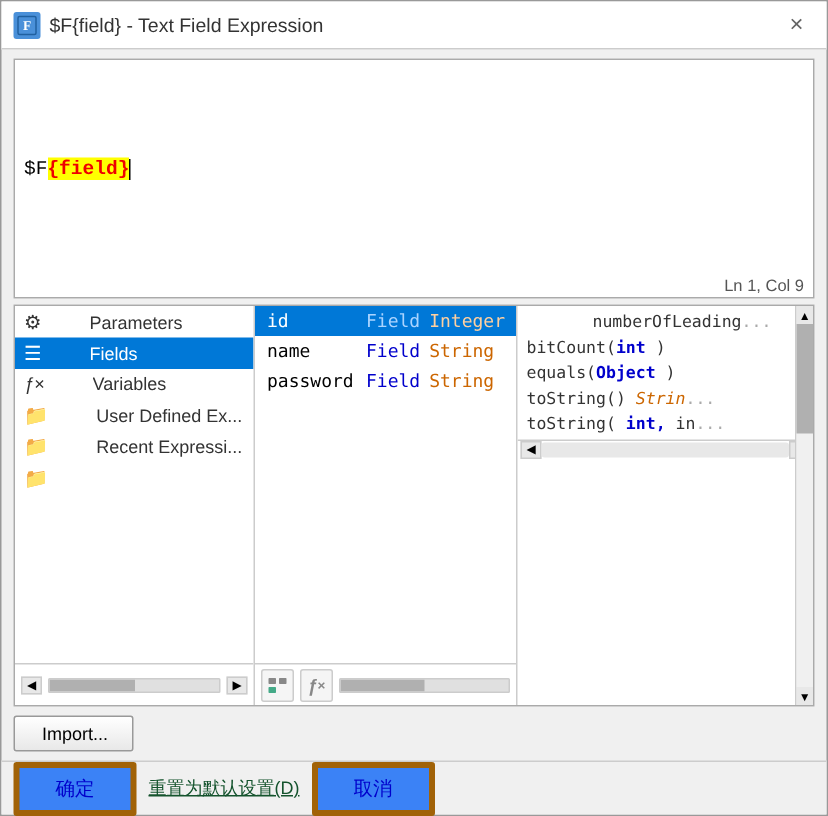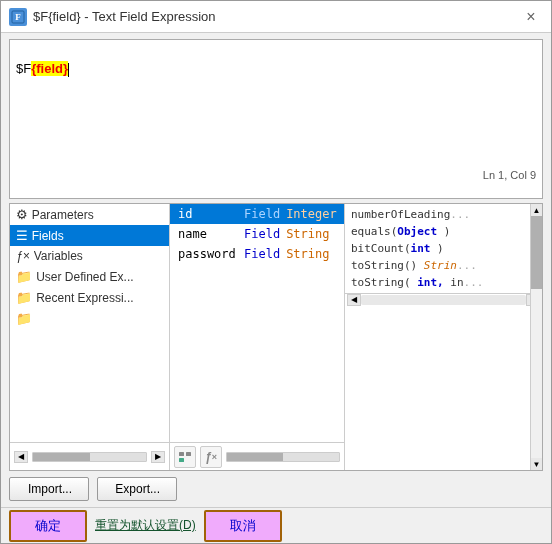--- a/index.html
+++ b/index.html
@@ -65,38 +65,39 @@
     .editor-area {
       background: #fff;
       border: 1px solid #aaa;
       margin: 6px 8px 0 8px;
       flex: 0 0 160px;
       position: relative;
       overflow: hidden;
     }
     .editor-content {
       padding: 20px 6px;
-      font-family: Liberation Sans, sans-serif;
+      font-family: Liberation Mono, monospace;
       font-size: 13px;
       line-height: 1.4;
+      margin-top: 44px;
     }
     .expr-dollar { color: #000; }
     .expr-brace { background: #ffff00; color: #e00; font-weight: bold; }
     .cursor-line {
       display: inline-block;
       width: 1px;
       height: 14px;
       background: #000;
       vertical-align: middle;
       animation: blink 1s step-end infinite;
     }
     @keyframes blink { 50% { opacity: 0; } }
     .status-bar {
       position: absolute;
-      bottom: 16px;
+      bottom: 0;
       right: 4px;
       font-size: 11px;
       color: #555;
       padding: 1px 2px;
     }
     .lower-panel {
       display: flex;
       flex: 1;
       margin: 4px 8px 0 8px;
       border: 1px solid #aaa;
@@ -122,20 +123,21 @@
     }
     .tree-item.selected { background: #0078d7; color: #fff; }
     .tree-item .item-icon {
       margin-right: 4px;
       font-size: 13px;
       flex-shrink: 0;
     }
     .tree-item-label {
       overflow: hidden;
       text-overflow: ellipsis;
+      margin-left: 28px;
     }
     .tree-scroll-area {
       flex: 1;
       overflow: hidden;
     }
     .tree-bottom {
       border-top: 1px solid #ccc;
       display: flex;
       align-items: center;
       padding: 3px 4px;
@@ -284,22 +286,22 @@
       display: flex;
       align-items: center;
       padding: 4px 8px;
       border-top: 1px solid #ccc;
       gap: 4px;
       height: 36px;
       background: #f0f0f0;
     }
     .footer-btn {
       padding: 5px 24px;
-      border: 2px solid #a16207;
-      background: #f0abfc;
+      border: 4px solid #a16207;
+      background: #3b82f6;
       color: #0000cc;
       cursor: pointer;
       font-size: 13px;
       border-radius: 2px;
       min-width: 70px;
     }
     .footer-link {
       color: #14532d;
       text-decoration: underline;
       cursor: pointer;
@@ -423,27 +425,27 @@
         <div class="hscroll-track" style="flex:1; height:10px; background:#e0e0e0; border:1px solid #ccc;">
           <div class="hscroll-thumb-inner"></div>
         </div>
       </div>
     </div>
 
     <div class="right-panel-wrapper">
       <div class="right-panel-content">
         <div class="method-list">
           <div class="method-item">
-            <span style="color:#333;">numberOfLeading</span><span style="color:#aaa;">...</span>
+            <span style="color:#333;margin-left:44px;">numberOfLeading</span><span style="color:#aaa;">...</span>
+          </div>
+          <div class="method-item">
+            <span style="color:#333;">bitCount(</span><span class="method-keyword">int</span><span style="color:#333;"> )</span>
           </div>
           <div class="method-item">
             <span style="color:#333;">equals(</span><span class="method-keyword">Object</span><span style="color:#333;"> )</span>
-          </div>
-          <div class="method-item">
-            <span style="color:#333;">bitCount(</span><span class="method-keyword">int</span><span style="color:#333;"> )</span>
           </div>
           <div class="method-item">
             <span style="color:#333;">toString()</span><span class="method-type"> Strin</span><span style="color:#aaa;">...</span>
           </div>
           <div class="method-item">
             <span style="color:#333;">toString(</span><span class="method-keyword"> int,</span><span style="color:#333;"> in</span><span style="color:#aaa;">...</span>
           </div>
         </div>
         <div class="right-hscroll">
           <div class="scroll-arrow-h">◀</div>
@@ -456,21 +458,20 @@
         <div class="scroll-track">
           <div class="scroll-thumb"></div>
         </div>
         <div class="scroll-arrow">▼</div>
       </div>
     </div>
   </div>
 
   <div class="bottom-buttons">
     <button class="btn">Import...</button>
-    <button class="btn">Export...</button>
   </div>
 
   <div class="footer-bar">
     <button class="footer-btn">确定</button>
     <span class="footer-link">重置为默认设置(D)</span>
     <button class="footer-btn">取消</button>
   </div>
 </div>
 
 </body></html>

